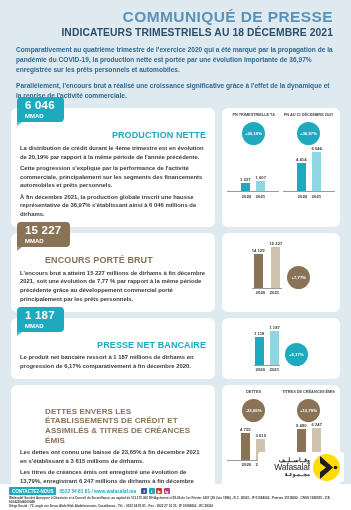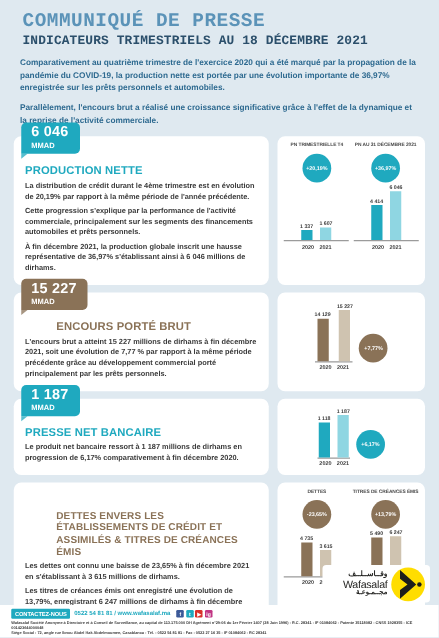--- a/index.html
+++ b/index.html
@@ -5,21 +5,21 @@
   * { box-sizing: border-box; margin: 0; padding: 0; }
   html, body {
     width: 351px; height: 510px;
     font-family: "Liberation Sans", sans-serif;
     background: #dfe9f0;
     overflow: hidden;
   }
   .page { position: relative; width: 351px; height: 510px; background: #dfe9f0; }
 
   
-  .header { padding: 8px 18px 0; text-align: left; font-family: Liberation Mono, monospace; }
+  .header { padding: 8px 18px 0; text-align: right; }
   .title {
     font-size: 15.5px; font-weight: 600; letter-spacing: .4px;
     color: #5b93b8;
   }
   .subtitle {
     font-size: 10.3px; font-weight: 700; letter-spacing: .1px;
     color: #2b4f6b; margin-top: 1px;
   }
   .intro { padding: 7px 16px 0; }
   .intro p {
@@ -63,21 +63,21 @@
   .tag.teal { background: #1fa9bf; color: #1fa9bf; }
   .tag.teal .tag-val, .tag.teal .tag-unit { color: #fff; }
   .tag.brown { background: #8a7257; color: #8a7257; }
   .tag.brown .tag-val, .tag.brown .tag-unit { color: #fff; }
 
   .card-inner { padding-top: 15px; }
   .sec-title {
     font-size: 9px; font-weight: 600; letter-spacing: .1px;
     margin-bottom: 3px; line-height: 1.2;
   }
-  .sec-title.teal { color: #1fa9bf; }
+  .sec-title.teal { color: #1fa9bf; text-align: right; }
   .sec-title.brown { color: #8a7257; padding-left: 25px; }
   .sec-body p {
     font-size: 5.9px; line-height: 1.48; color: #3b3b3b;
     font-weight: 600; text-align: left;
   }
   .sec-body p + p { margin-top: 2.5px; }
 
   
   .chart-heads { display: flex; justify-content: space-around; gap: 2px; }
   .chart-head {

